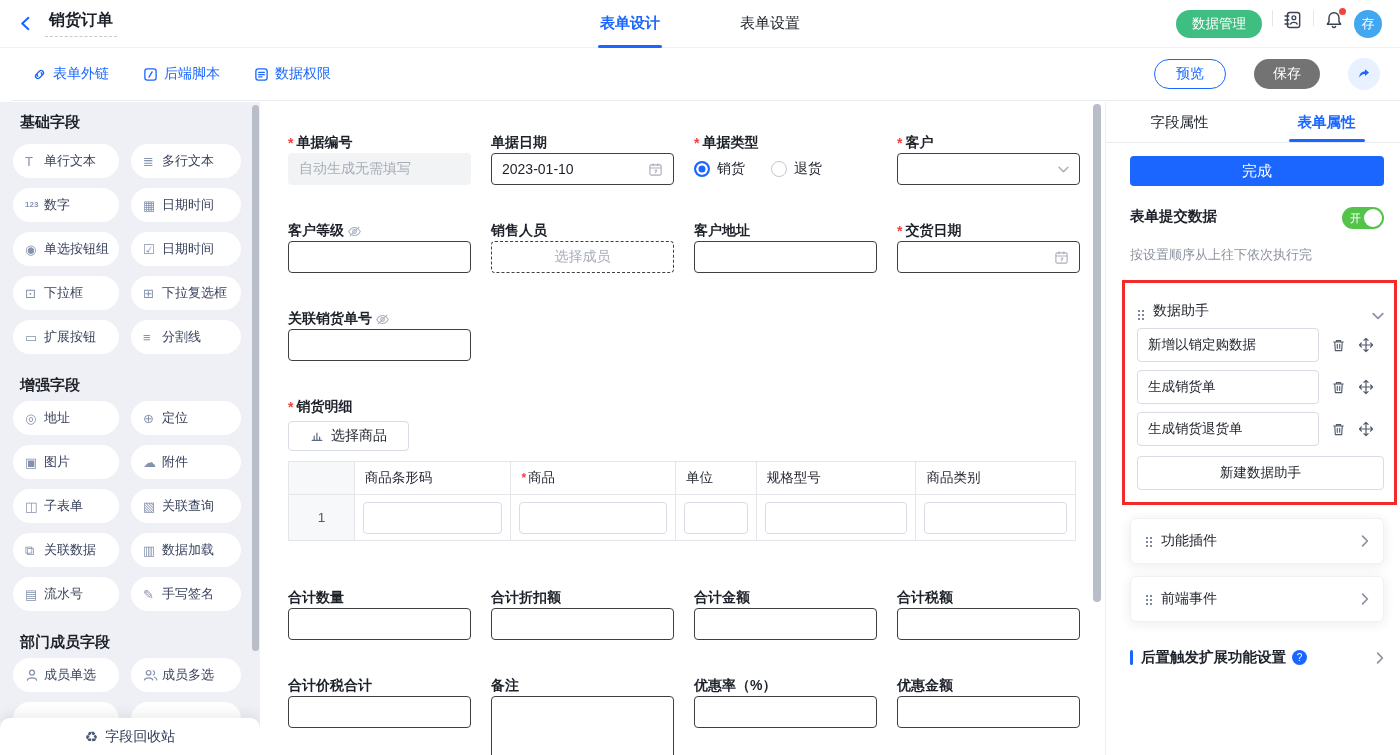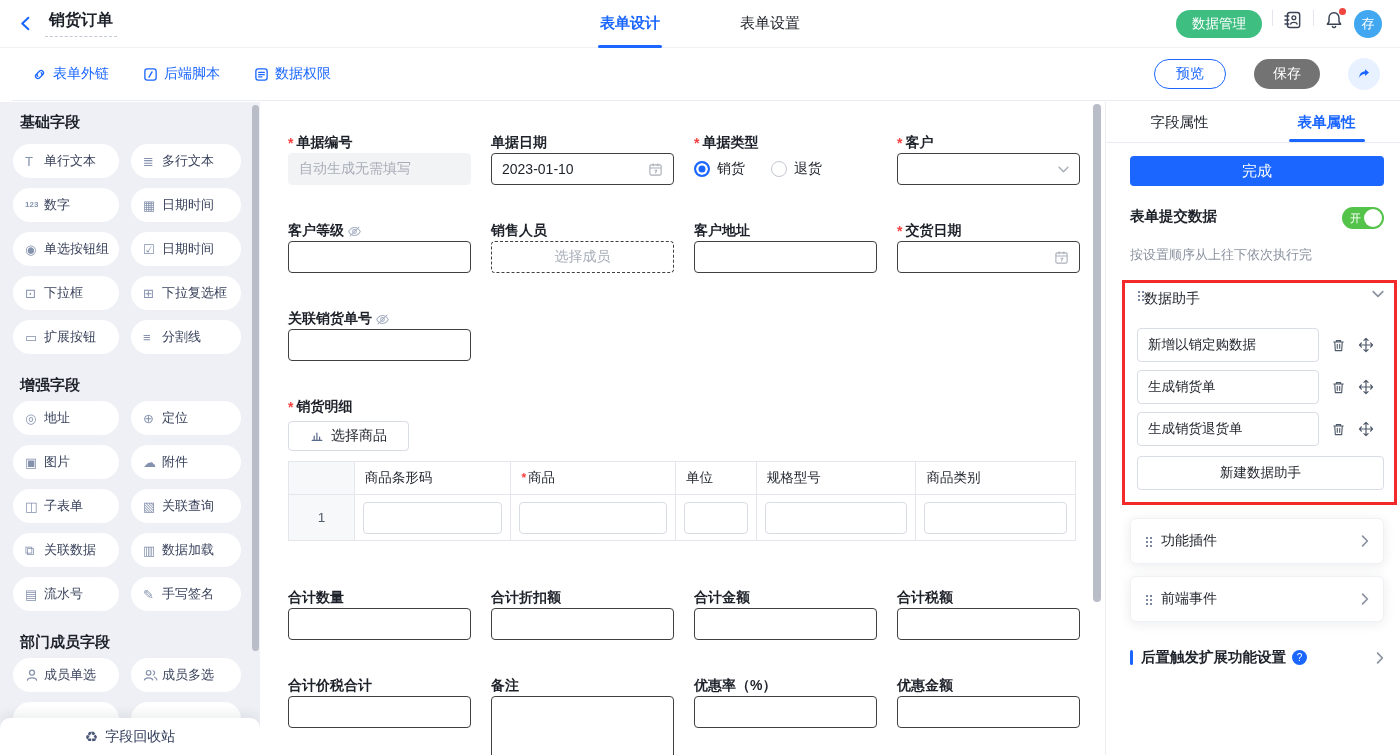--- a/index.html
+++ b/index.html
@@ -77,21 +77,21 @@
   .ptab .underline { position:absolute; bottom:0; left:50%; transform:translateX(-50%); width:76px; height:3px; background:#1a66ff; border-radius:2px; }
   .pbody { padding:13px 16px 0 24px; }
   .btn-done { height:30px; width:100%; background:#1a66ff; border-radius:4px; color:#fff; font-size:15px; display:flex; align-items:center; justify-content:center; cursor:pointer; }
   .submit-row { margin-top:21px; display:flex; justify-content:space-between; }
   .submit-label { font-size:14.5px; font-weight:700; color:#1d2129; }
   .toggle { position:relative; width:42px; height:22px; border-radius:11px; background:#53c349; cursor:pointer; }
   .toggle .t-label { position:absolute; left:8px; top:50%; transform:translateY(-50%); color:#fff; font-size:11px; }
   .toggle .knob { position:absolute; right:2px; top:2px; width:18px; height:18px; border-radius:50%; background:#fff; }
   .hint { margin-top:17px; font-size:13px; color:#8a919f; }
   .red-box { margin:16px -13px 0 -8px; border:3px solid #f22a2a; padding:7px 10px 12px 12px; }
-  .assist-head { height:30px; display:flex; align-items:flex-start; }
+  .assist-head { height:30px; display:flex; align-items:flex-end; gap:9px; }
   .assist-title { font-size:14px; color:#1d2129; }
   .dots { display:inline-block; width:7px; height:11px; background-image:radial-gradient(circle,#7b87a0 1.1px,transparent 1.35px); background-size:4px 4px; cursor:grab; flex:none; }
   .assist-item { display:flex; align-items:center; margin-top:8px; }
   .ibox { width:182px; height:34px; border:1px solid #d8dce4; border-radius:4px; display:flex; align-items:center; padding:0 10px; font-size:13.5px; color:#1d2129; background:#fff; }
   .i-act { margin-left:12px; display:flex; align-items:center; cursor:pointer; color:#4e5969; }
   .btn-new-assist { margin-top:10px; height:34px; border:1px solid #d8dce4; border-radius:4px; background:#fff; display:flex; align-items:center; justify-content:center; font-size:13.5px; color:#1d2129; cursor:pointer; }
   .pcard { margin-top:12px; height:46px; border:1px solid #f0f1f5; border-radius:6px; background:#fff; box-shadow:0 2px 12px rgba(32,41,66,.09); display:flex; align-items:center; gap:9px; padding:0 14px; font-size:14px; color:#1d2129; cursor:pointer; }
   .pcard.first { margin-top:13px; }
   .pcard .chev { margin-left:auto; display:flex; align-items:center; color:#8a919f; }
   .post-row { margin-top:26px; display:flex; align-items:center; cursor:pointer; }

